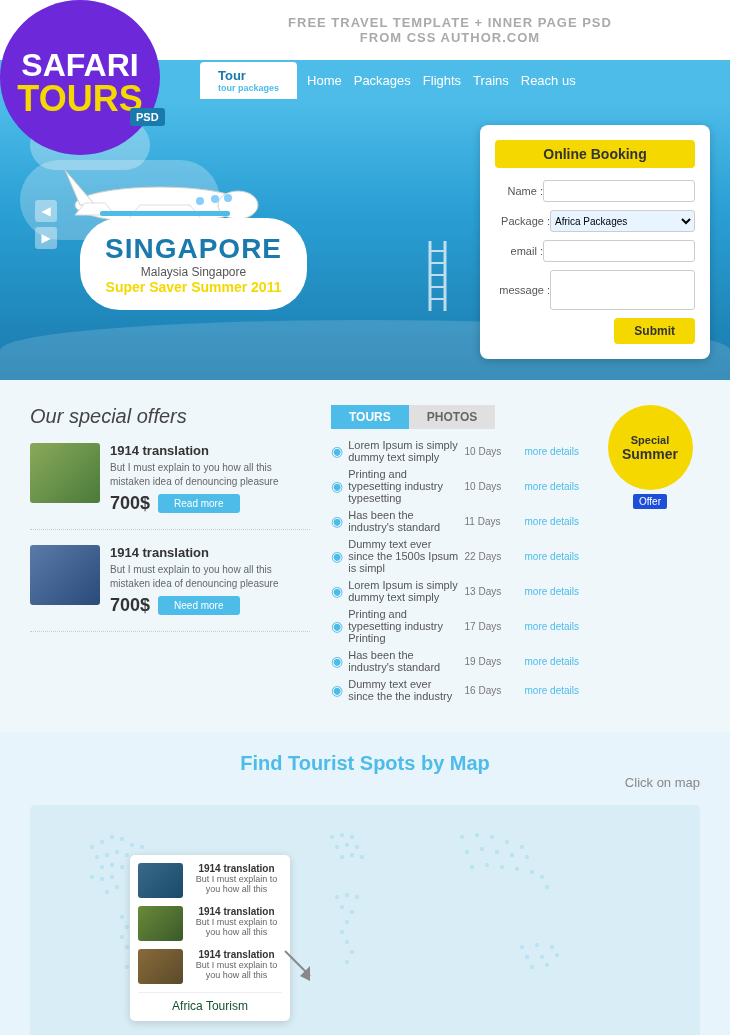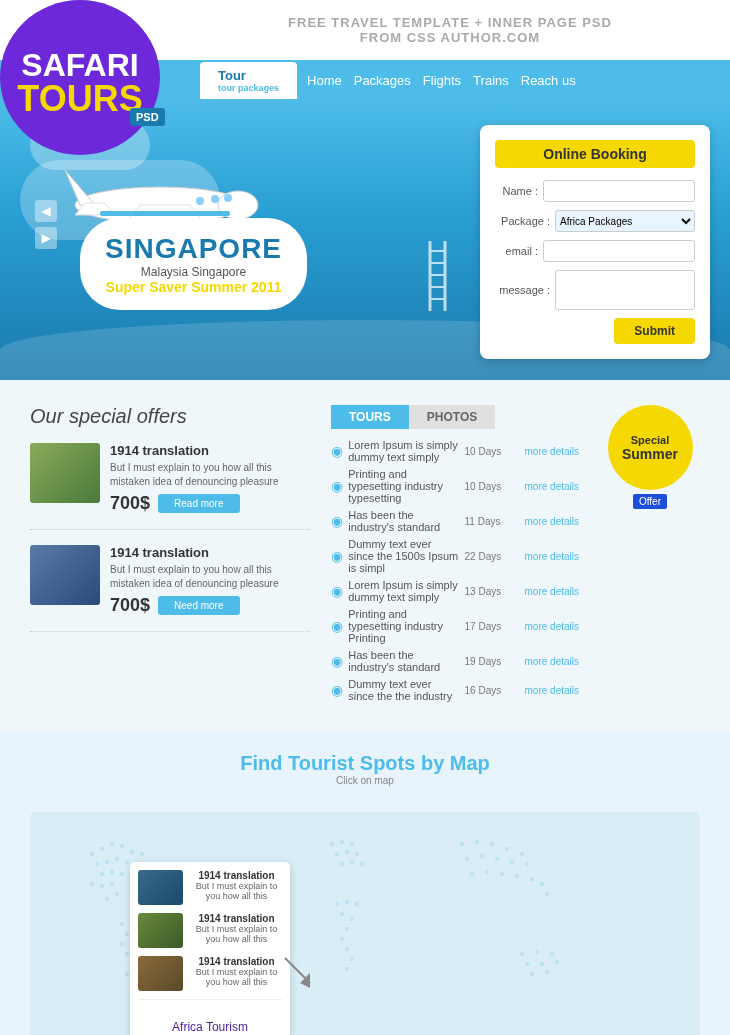--- a/index.html
+++ b/index.html
@@ -181,21 +181,20 @@
       font-weight: bold;
       text-align: center;
       padding: 6px;
       border-radius: 4px;
       margin-bottom: 12px;
     }
     .form-row {
       display: flex;
       align-items: center;
       margin-bottom: 8px;
-      gap: 5px;
     }
     .form-label {
       font-size: 11px;
       color: #555;
       width: 55px;
       text-align: right;
     }
     .form-input {
       flex: 1;
       height: 22px;
@@ -387,23 +386,24 @@
       background: #e8f4fb;
       padding: 20px 30px;
       text-align: center;
     }
     .map-title {
       font-size: 20px;
       font-weight: bold;
       color: #4dbce9;
     }
     .map-subtitle {
-      font-size: 10px;
+      font-size: 13px;
       color: #888;
-      margin-bottom: 26px;
+      margin-bottom: 15px;
+      text-align: right;
     }
     .map-container {
       position: relative;
       height: 250px;
       background: #d8edf5;
       border-radius: 5px;
       overflow: hidden;
     }
     .world-map-svg {
       position: absolute;
@@ -759,21 +759,21 @@
             <div class="map-popup-desc">But I must explain to you how all this</div>
           </div>
         </div>
         <div class="map-popup-item">
           <div class="map-popup-img" style="background:linear-gradient(135deg,#8a6a3a,#5a4a2a);"></div>
           <div class="map-popup-text">
             <div class="map-popup-title">1914 translation</div>
             <div class="map-popup-desc">But I must explain to you how all this</div>
           </div>
         </div>
-        <div style="text-align:center;color:#4c1d95;font-size:12px;margin-top:6px;border-top:1px solid #eee;padding-top:20px;">Africa Tourism</div>
+        <div style="text-align:center;color:#14532d;font-size:12px;margin-top:6px;border-top:1px solid #eee;padding-top:6px;">Africa Tourism</div>
       </div>
 
       <div style="position:absolute;bottom:60px;left:245px;">
         <svg width="50" height="50" viewBox="0 0 50 50">
           <line x1="10" y1="10" x2="35" y2="35" stroke="#888" stroke-width="2"></line>
           <polygon points="35,25 35,40 25,35" fill="#888"></polygon>
         </svg>
       </div>
     </div>
   </div>

